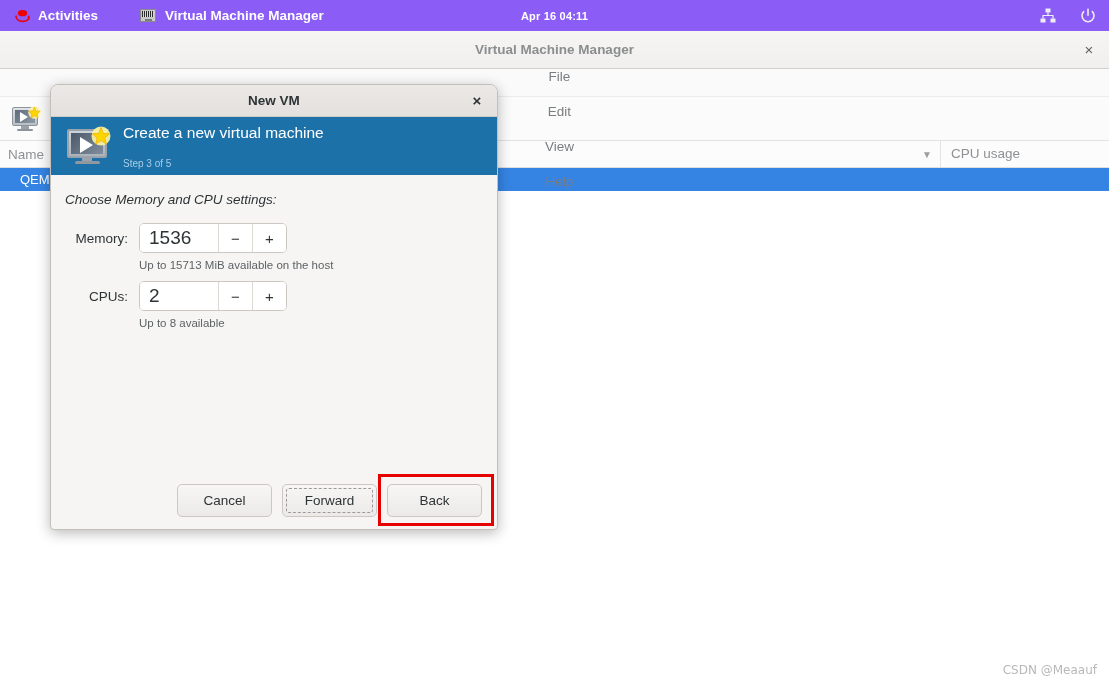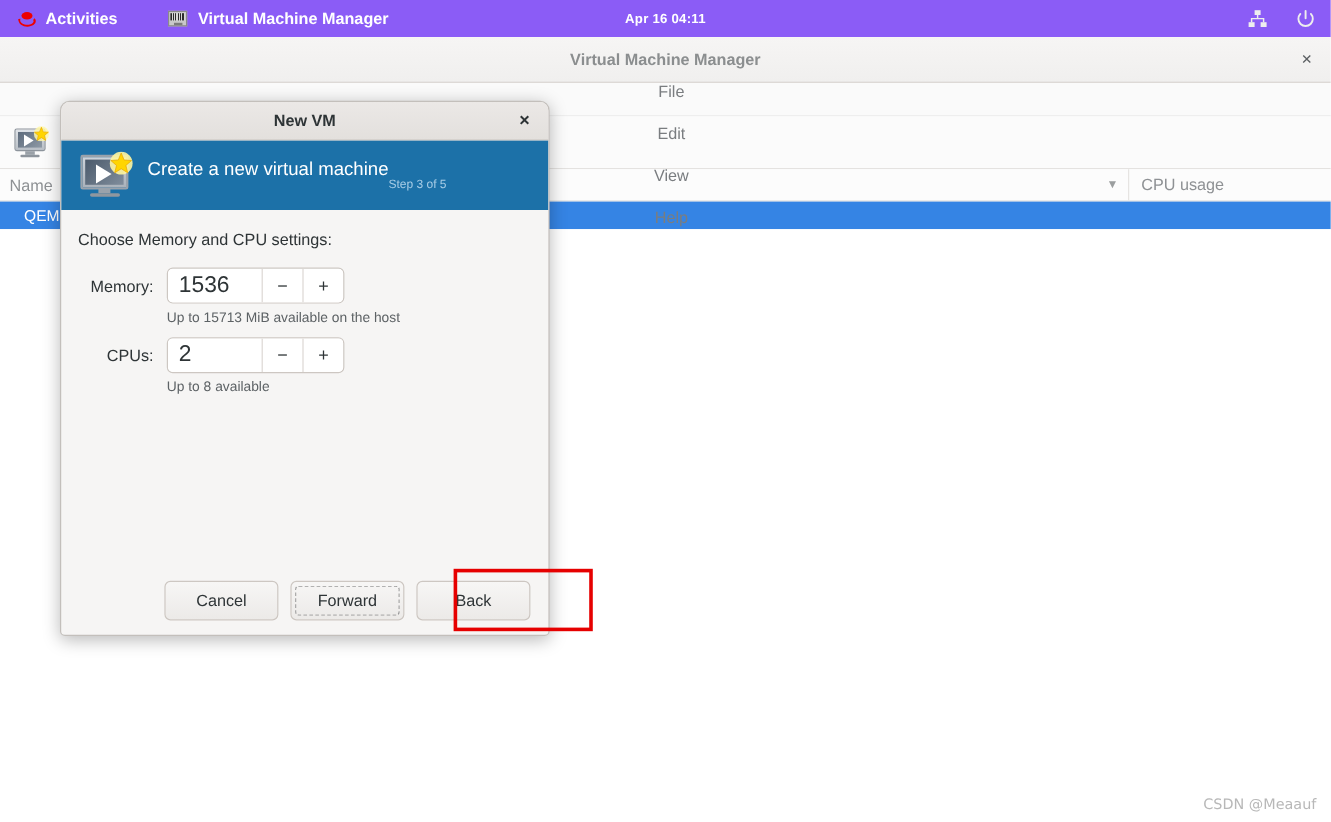--- a/index.html
+++ b/index.html
@@ -259,21 +259,21 @@
     right: 12px; bottom: 8px;
     font-size: 12px;
     color: #b8b8b8;
     font-family: "DejaVu Sans", sans-serif;
   }
 
   
   .dialog {
     position: absolute;
     left: 50px; top: 84px;
-    width: 408px; height: 446px;
+    width: 448px; height: 446px;
     background: #f6f5f4;
     border: 1px solid #c3bfbb;
     border-radius: 8px 8px 4px 4px;
     box-shadow: 0 3px 14px rgba(0,0,0,0.28);
     box-sizing: border-box;
     overflow: hidden;
   }
   .dlg-titlebar {
     position: relative;
     height: 32px;
@@ -352,41 +352,42 @@
     z-index: 2;
   }
   .bstar {
     position: absolute;
     right: 0px; top: 0px;
     width: 20px; height: 20px;
     z-index: 3;
   }
   .banner-text {
     display: flex;
-    flex-direction: row;
+    flex-direction: column;
     justify-content: center;
   }
   .banner-title {
     font-size: 15.5px;
     color: #ffffff;
   }
   .banner-step {
     font-size: 10px;
     color: #a8cde6;
     margin-top: 16px;
   }
   .dlg-content {
     padding: 17px 14px 0 14px;
     box-sizing: border-box;
   }
   .section-label {
     font-size: 13.5px;
     color: #2e3436;
     margin-bottom: 16px;
     padding-left: 0px;
+    font-style: italic;
   }
   .field-row {
     display: flex;
     align-items: center;
     margin-bottom: 0px;
   }
   .field-label {
     width: 63px;
     text-align: right;
     font-size: 13.5px;

